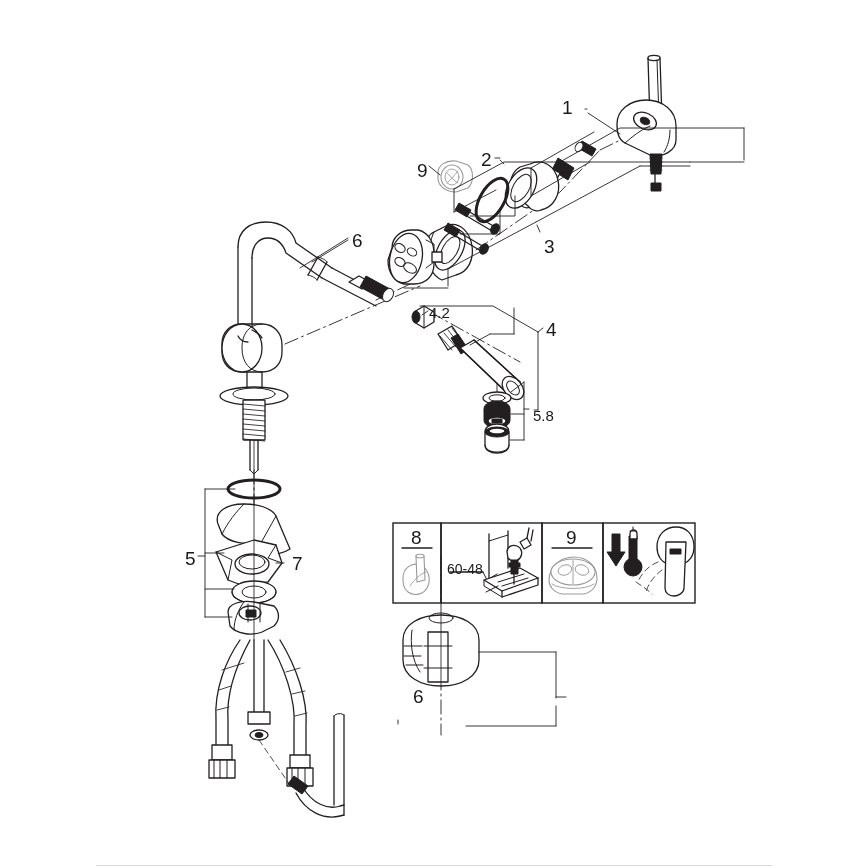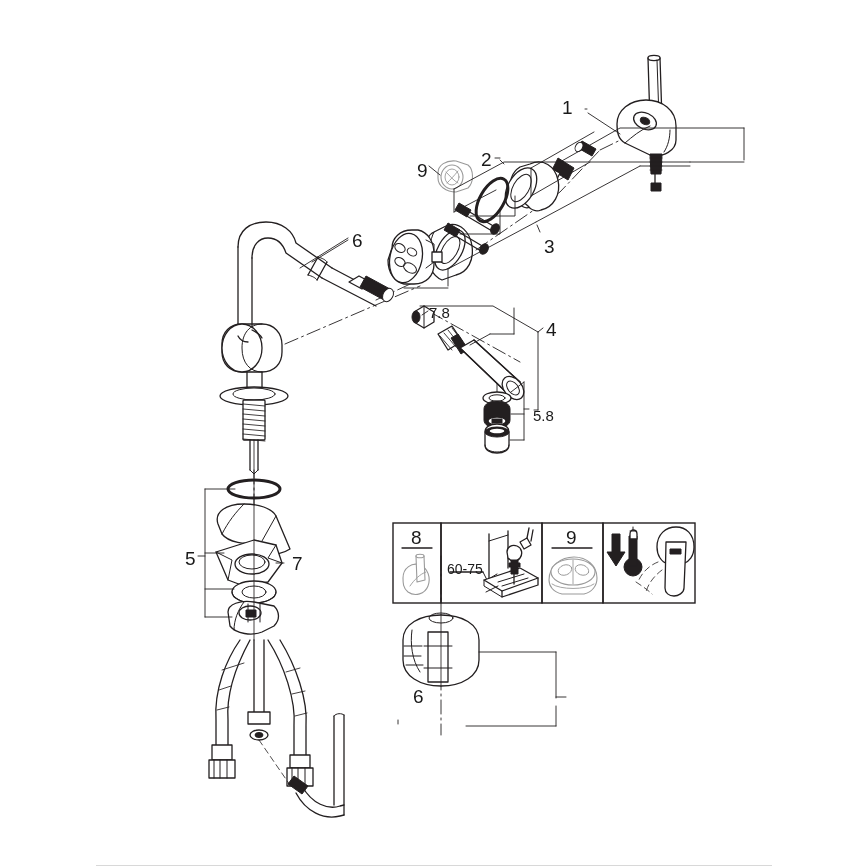--- a/index.html
+++ b/index.html
@@ -432,26 +432,26 @@
       </g>
     </g>
 
   </svg>
 
   <div class="lbl" style="left:562px;top:98px;">1</div>
   <div class="lbl" style="left:481px;top:150px;">2</div>
   <div class="lbl" style="left:544px;top:237px;">3</div>
   <div class="lbl" style="left:417px;top:161px;">9</div>
   <div class="lbl" style="left:352px;top:231px;">6</div>
-  <div class="lbl small" style="left:429px;top:305px;">7.8</div>
+  <div class="lbl small" style="left:429px;top:305px;">4.2</div>
   <div class="lbl" style="left:546px;top:320px;">4</div>
   <div class="lbl small" style="left:533px;top:408px;">5.8</div>
   <div class="lbl" style="left:185px;top:549px;">5</div>
   <div class="lbl" style="left:292px;top:554px;">7</div>
   <div class="lbl" style="left:413px;top:687px;">6</div>
 
   <div class="lbl" style="left:411px;top:528px;">8</div>
-  <div class="lbl dim" style="left:447px;top:562px;">60-75</div>
+  <div class="lbl dim" style="left:447px;top:562px;">60-48</div>
   <div class="lbl" style="left:566px;top:528px;">9</div>
 
   <div class="footer-rule" style="left:96px;top:865px;width:676px;"></div>
 
 </div>
 
 </body></html>

